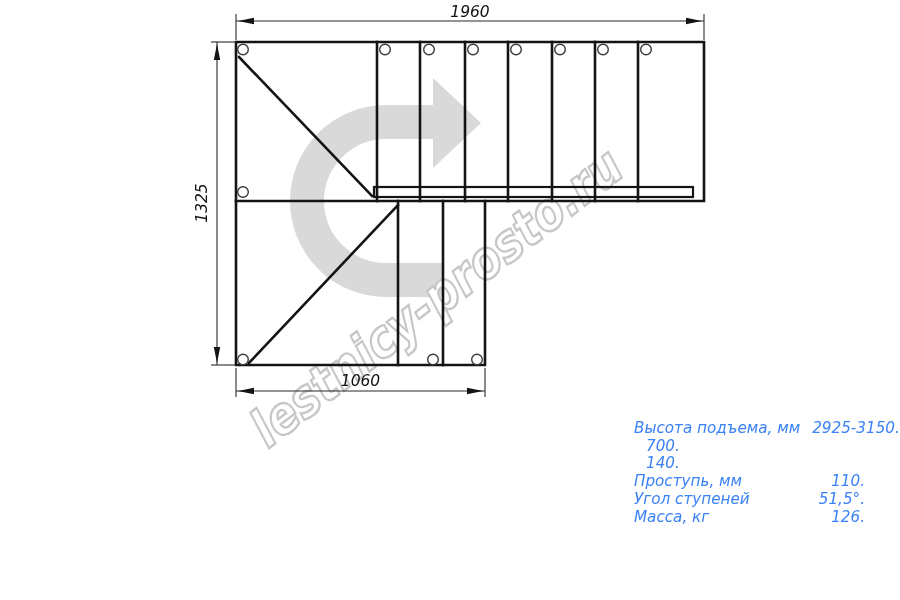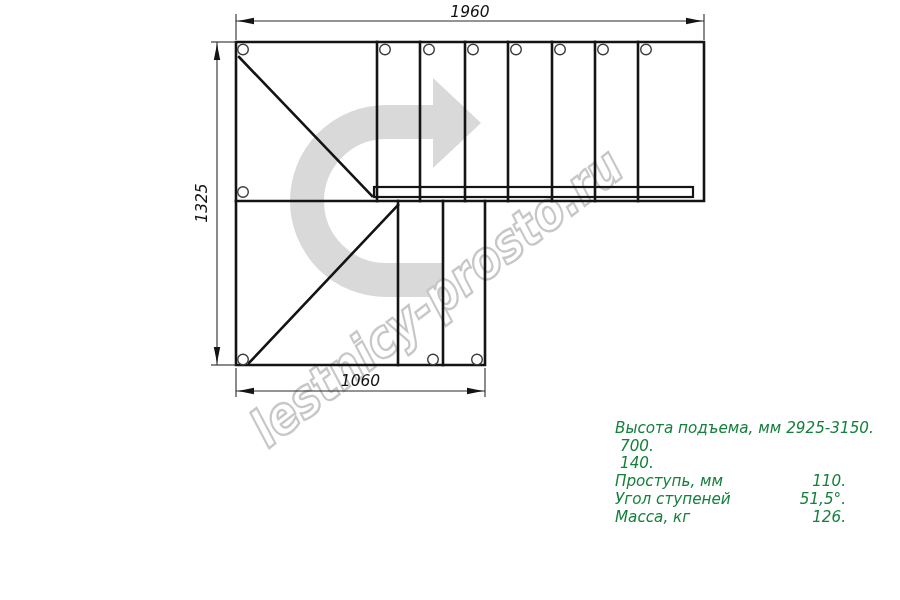--- a/index.html
+++ b/index.html
@@ -15,41 +15,41 @@
     overflow: hidden;
     font-family: "DejaVu Sans", sans-serif;
   }
   .drawing-svg {
     position: absolute;
     left: 0;
     top: 0;
   }
   .specs {
     position: absolute;
-    left: 615px;
+    left: 634px;
     top: 420px;
     width: 231px;
-    color: #15803d;
+    color: #3b82f6;
   }
   .spec-row {
     display: flex;
     justify-content: space-between;
     align-items: baseline;
     line-height: 17.7px;
     font-size: 15.2px;
     font-style: italic;
   }
   .spec-label {
     white-space: nowrap;
     text-align: left;
   }
   .spec-value {
     white-space: nowrap;
     text-align: left;
-    margin-left: 5px;
+    margin-left: 12px;
   }
   .dim-text {
     font-size: 15.5px;
     font-style: italic;
     font-family: "DejaVu Sans", sans-serif;
   }
   .wm-text {
     font-family: "DejaVu Sans", sans-serif;
     font-style: italic;
     font-weight: bold;

